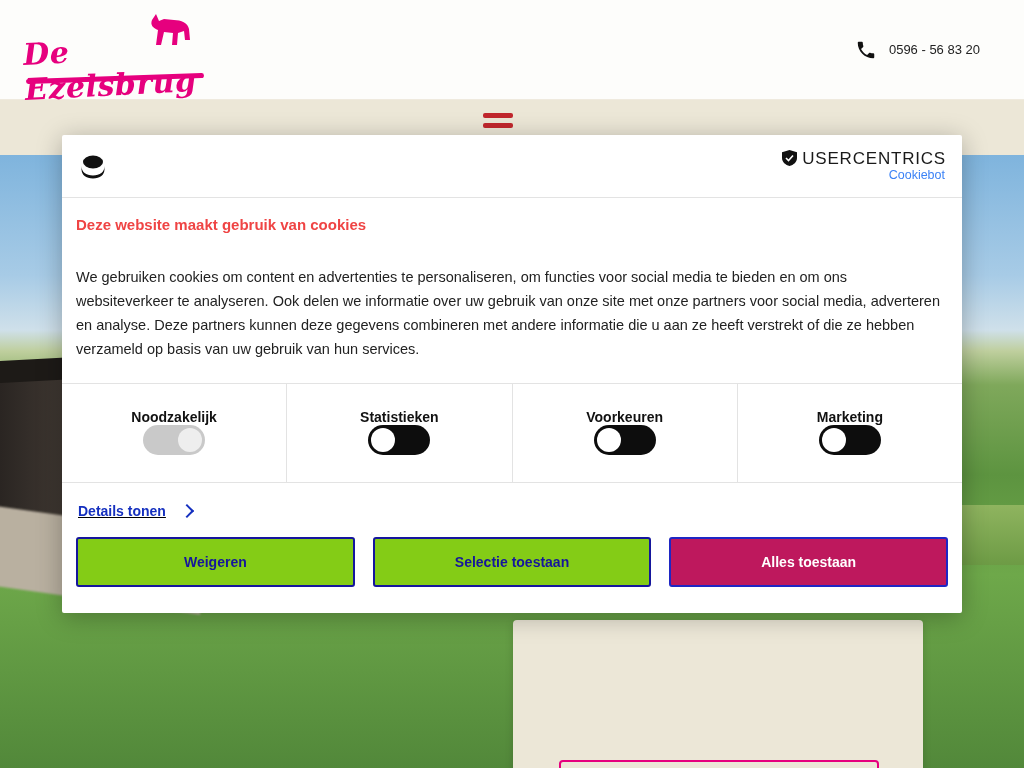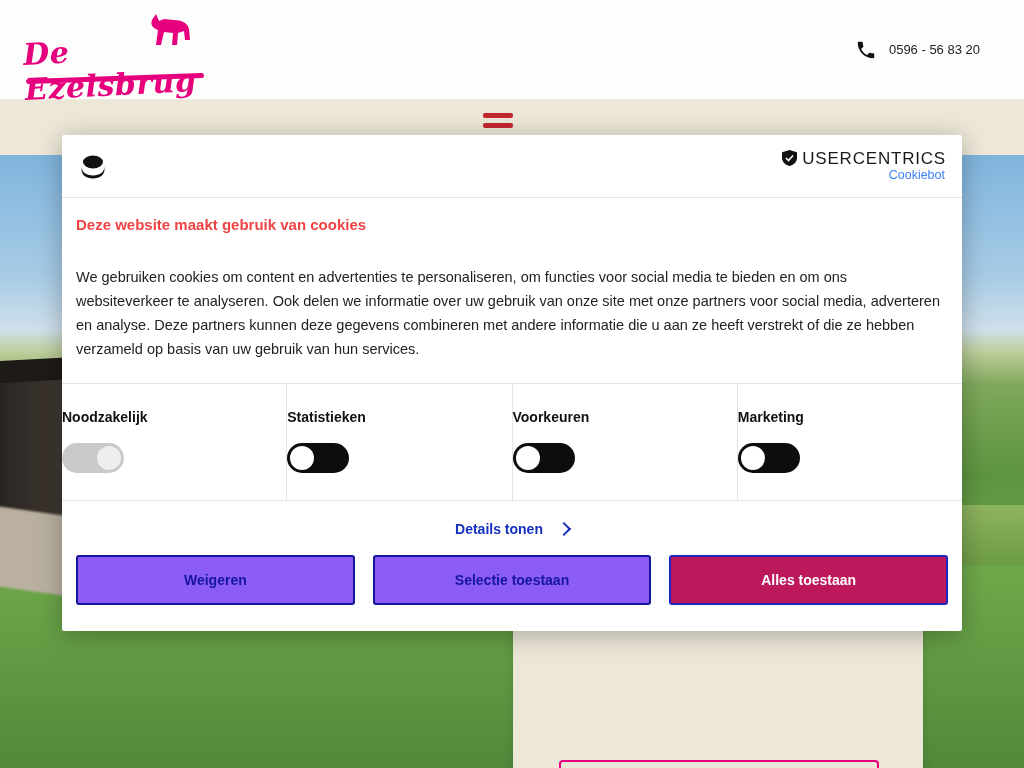--- a/index.html
+++ b/index.html
@@ -137,55 +137,56 @@
   .brand-shield { width: 15px; height: 16px; display: block; }
   .brand-sub { font-size: 12.5px; color: #3b82f6; margin-top: 2px; margin-right: 1px; }
 
   .dlg-body { padding: 18px 14px 22px 14px; border-bottom: 1px solid #e3e3e3; }
   .dlg-title { font-size: 15px; font-weight: bold; color: #ef4444; margin-bottom: 32px; }
   .dlg-text { font-size: 14.5px; color: #222; line-height: 1.66; }
 
   .cats { display: flex; border-bottom: 1px solid #e3e3e3; }
   .cat {
     flex: 1; padding: 25px 0 27px 0;
-    display: flex; flex-direction: column; align-items: flex-start; gap: 18px;
+    display: flex; flex-direction: column; align-items: center; 
     border-right: 1px solid #e3e3e3;
   }
   .cat:last-child { border-right: none; }
   .cat-label { font-size: 14px; font-weight: bold; color: #111; }
 
   .toggle {
     width: 62px; height: 30px; border-radius: 15px;
     background: #0d0d0d; position: relative; cursor: pointer;
   }
   .toggle.off .knob { left: 3px; }
   .toggle .knob {
     position: absolute; top: 3px; left: 3px;
     width: 24px; height: 24px; border-radius: 50%;
     background: #fff;
   }
   .toggle.disabled { background: #c9c9c9; }
   .toggle.disabled .knob { left: 35px; background: #eeeeee; }
 
   .details-row {
-    display: flex; justify-content: center; align-items: center;
+    display: flex; justify-content: flex-start; align-items: center;
     padding: 20px 16px 8px 16px;
+    text-decoration: underline;
   }
   .details-link {
     font-size: 14px; font-weight: bold; color: #1530bf;
     display: flex; align-items: center; gap: 16px; cursor: pointer;
   }
   .chev { width: 10px; height: 10px; border-right: 2px solid #1530bf; border-bottom: 2px solid #1530bf; transform: rotate(-45deg); }
 
   .btn-row { display: flex; gap: 18px; padding: 10px 14px 26px 14px; }
   .btn {
     flex: 1; height: 50px; border-radius: 3px;
     font-size: 14px; font-weight: bold; cursor: pointer;
     display: flex; align-items: center; justify-content: center;
-    background: #8b5cf6; color: #15169c; border: 2px solid #15169c;
+    background: #84cc16; color: #15169c; border: 2px solid #15169c;
   }
   .btn.primary { background: #be185d; color: #fff; border-color: #1f26c4; }
 </style>
 </head>
 <body>
 
 <div class="page">
 
   <div class="site-header">
     <div class="logo-wrap">

